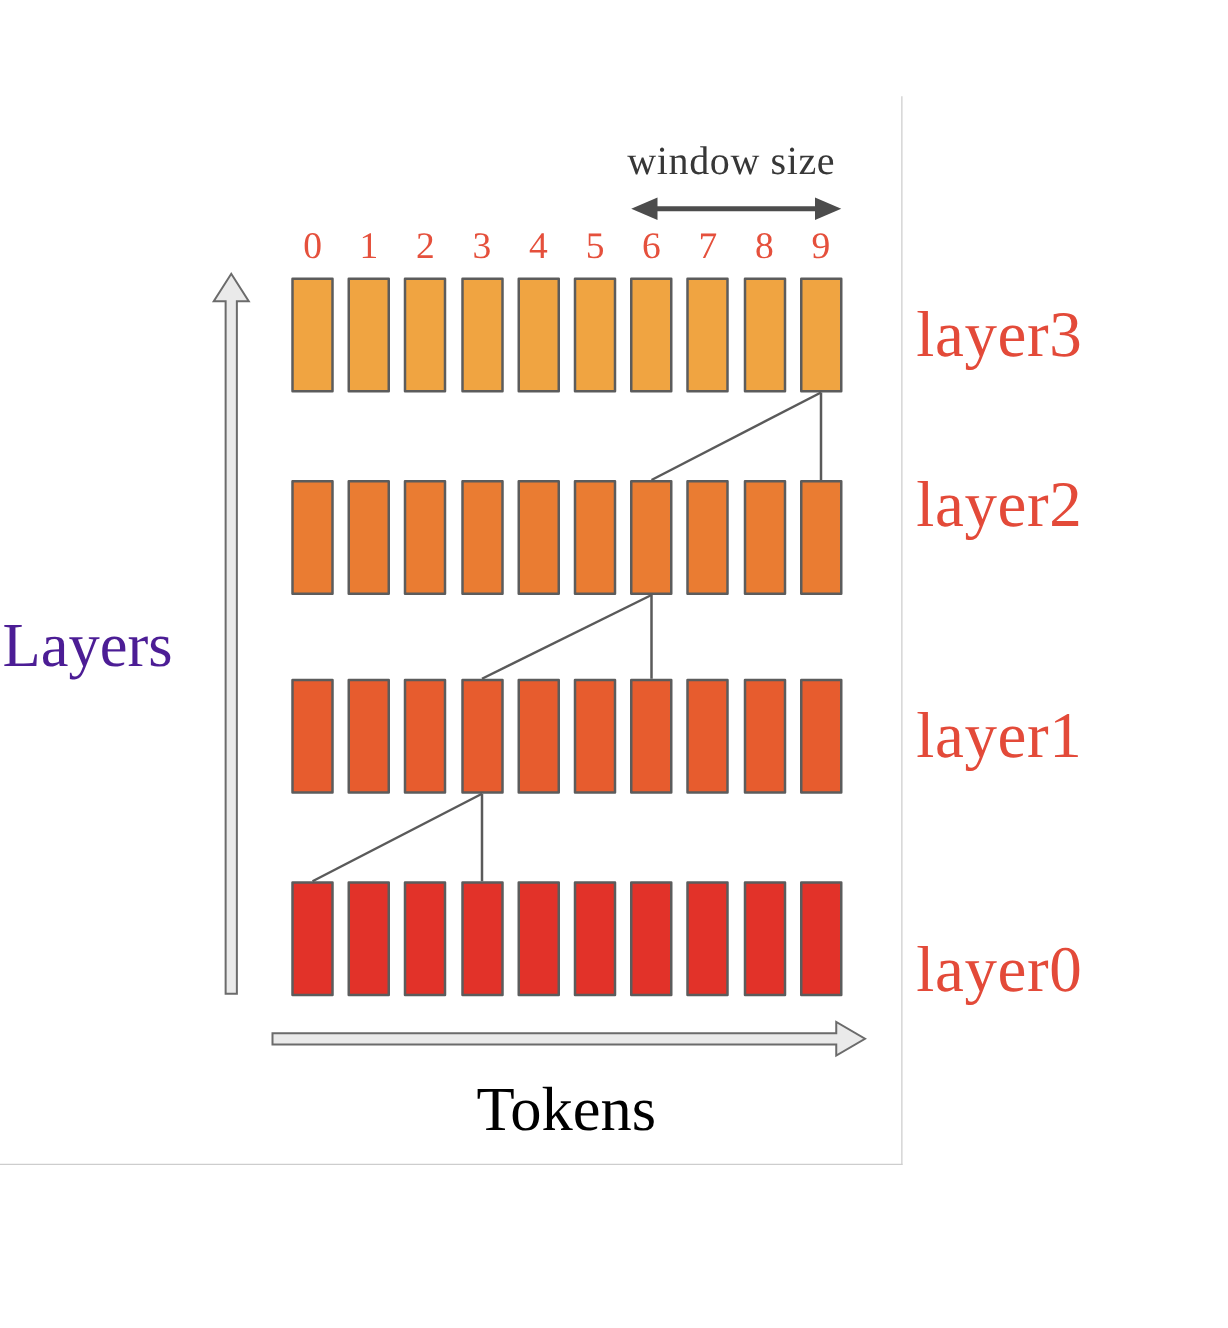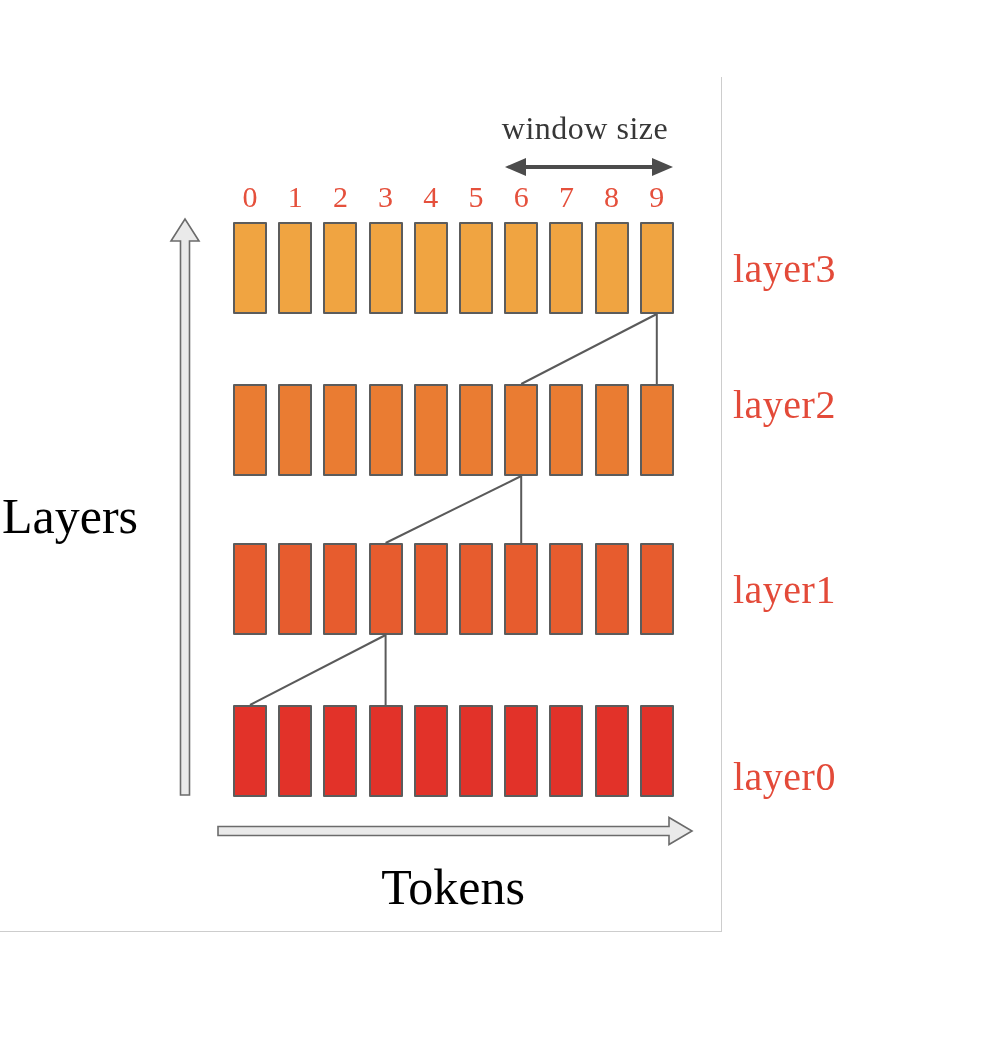--- a/index.html
+++ b/index.html
@@ -18,25 +18,25 @@
   }
   .token-number{
     position:absolute;width:34px;text-align:center;font-size:30px;color:#E5503C;
   }
   .token-box{
     position:absolute;width:34px;height:92px;border:2.5px solid #5C5C5C;border-radius:1px;
     box-sizing:border-box;
   }
   .layer-label{
     position:absolute;left:733px;transform:translateY(-50%);
-    font-size:40px;color:#E34A39;letter-spacing:0.5px;white-space:nowrap;
+    font-size:52px;color:#E34A39;letter-spacing:0.5px;white-space:nowrap;
   }
   .y-axis-label{
     position:absolute;left:2px;top:487px;width:166px;text-align:left;
-    font-size:50px;color:#000000;
+    font-size:50px;color:#4c1d95;
   }
   .x-axis-label{
     position:absolute;left:233px;top:858px;width:440px;text-align:center;
     font-size:50px;color:#000000;
   }
   .caption{
     position:absolute;left:62px;top:980px;font-size:47px;font-weight:bold;color:#050505;
     letter-spacing:0px;white-space:nowrap;
   }
 </style>

